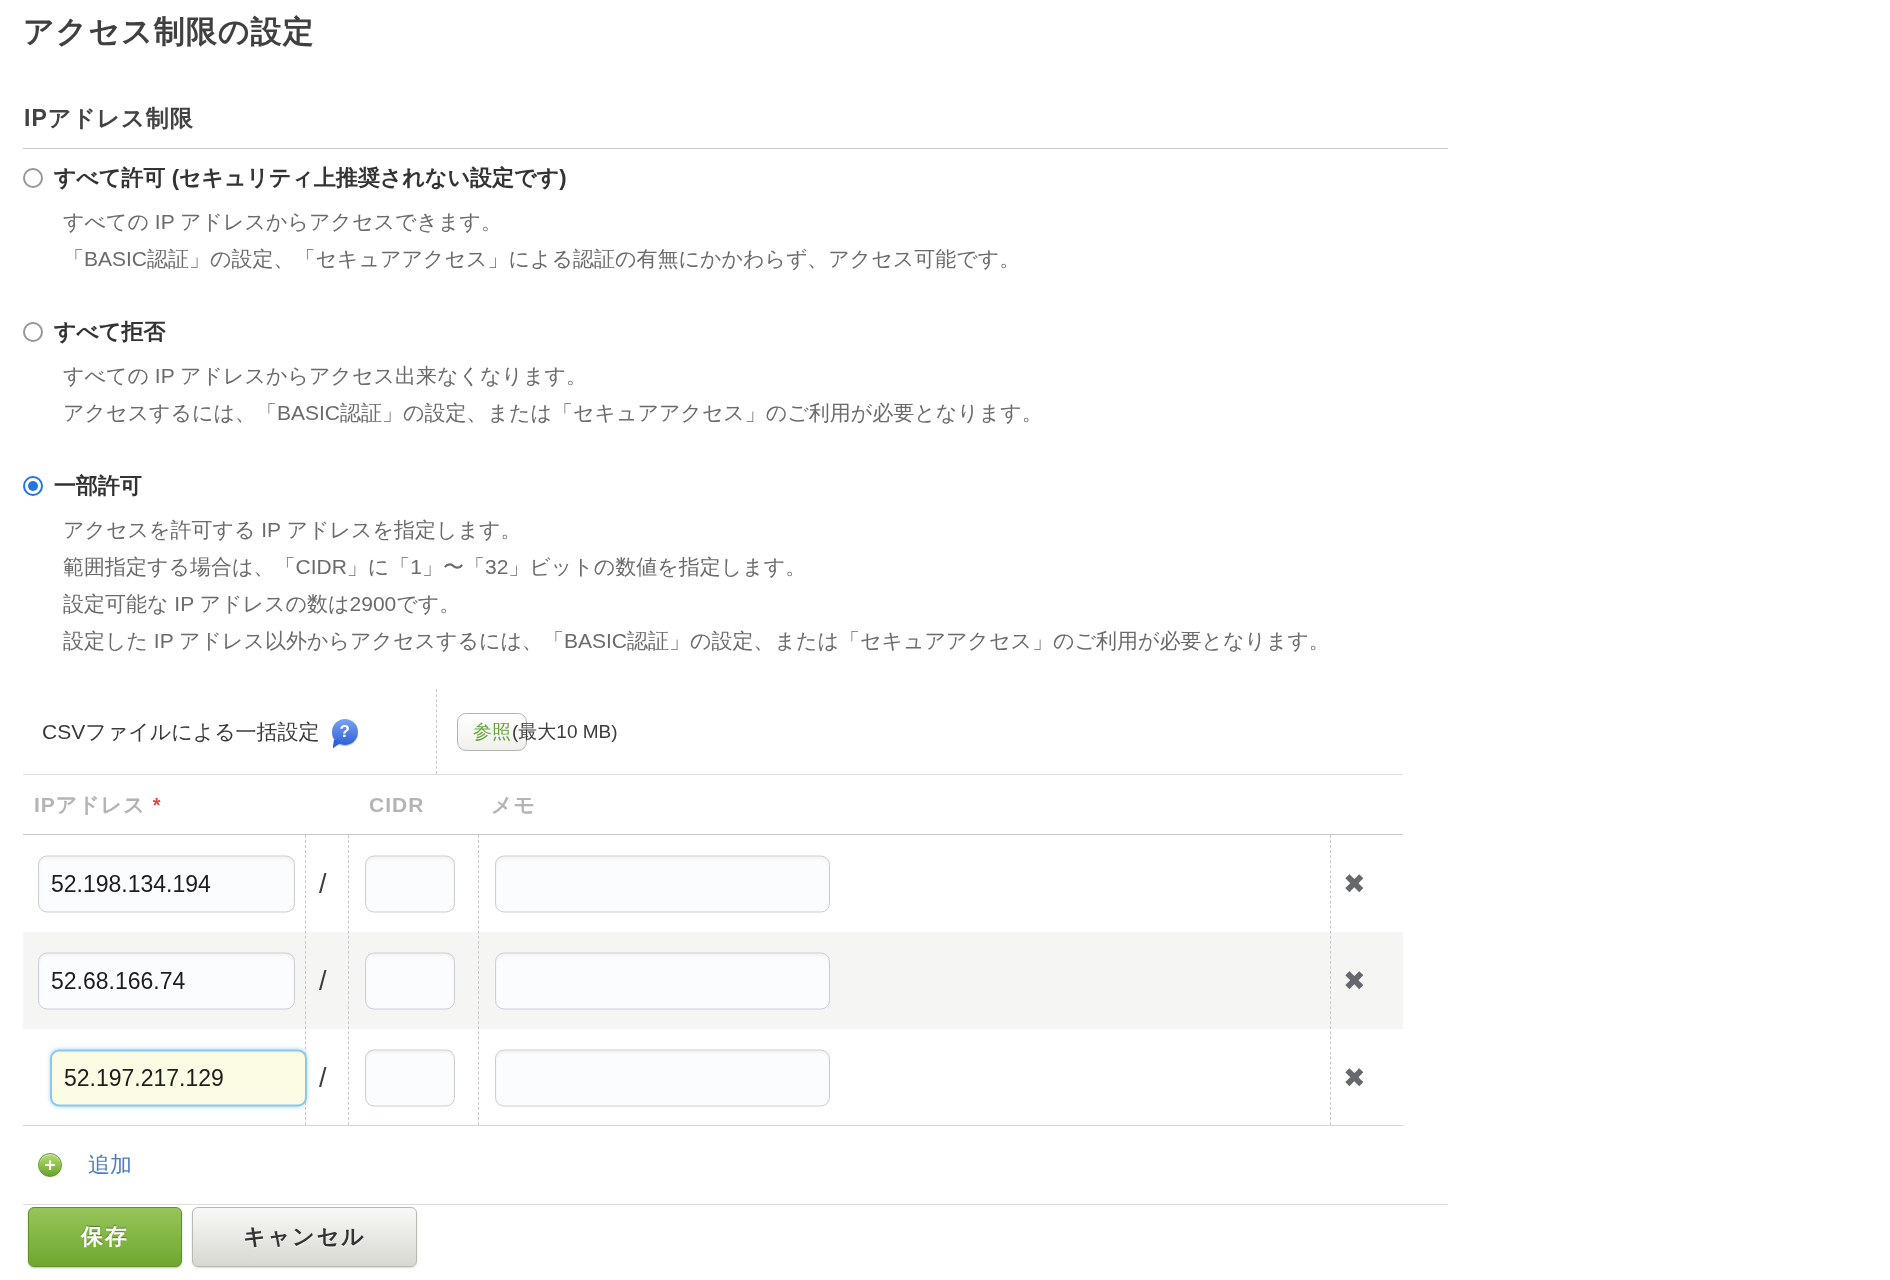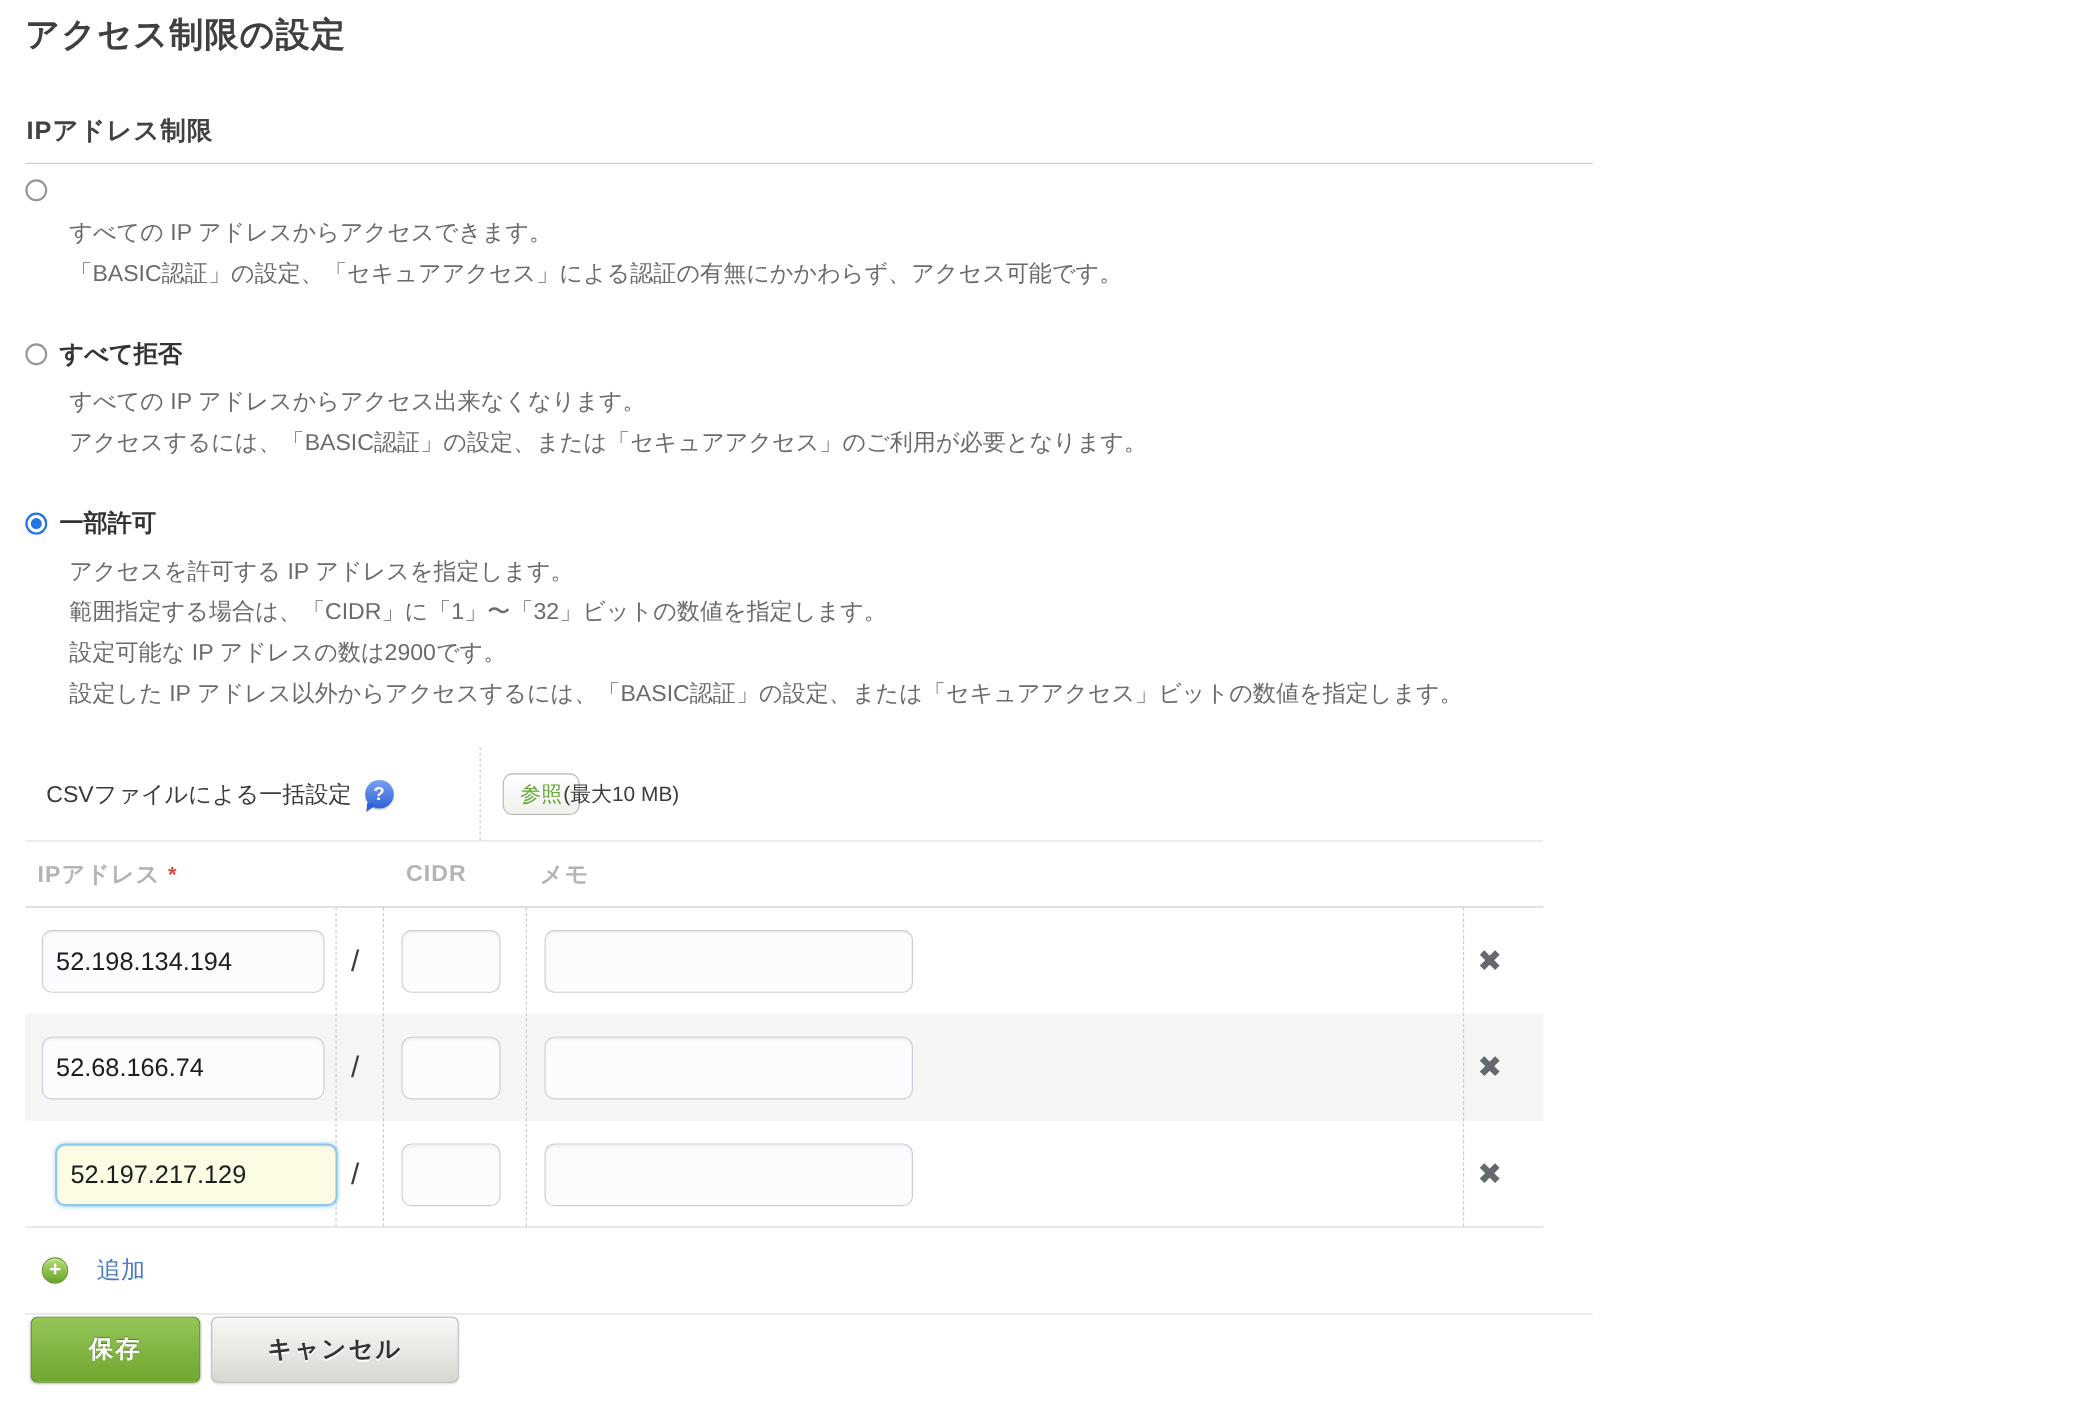--- a/index.html
+++ b/index.html
@@ -140,20 +140,21 @@
 
 <div class="page">
 
   <h1 class="title">アクセス制限の設定</h1>
   <h2 class="section">IPアドレス制限</h2>
   <hr class="rule">
 
   <div class="option">
     <div class="option-head">
       <span class="radio"></span>
+      <span class="option-label">すべて許可 (セキュリティ上推奨されない設定です)</span>
     </div>
     <div class="option-desc">
       <div>すべての IP アドレスからアクセスできます。</div>
       <div>「BASIC認証」の設定、「セキュアアクセス」による認証の有無にかかわらず、アクセス可能です。</div>
     </div>
   </div>
 
   <div class="option gap">
     <div class="option-head">
       <span class="radio"></span>
@@ -167,21 +168,21 @@
 
   <div class="option gap">
     <div class="option-head">
       <span class="radio selected"></span>
       <span class="option-label">一部許可</span>
     </div>
     <div class="option-desc">
       <div>アクセスを許可する IP アドレスを指定します。</div>
       <div>範囲指定する場合は、「CIDR」に「1」〜「32」ビットの数値を指定します。</div>
       <div>設定可能な IP アドレスの数は2900です。</div>
-      <div>設定した IP アドレス以外からアクセスするには、「BASIC認証」の設定、または「セキュアアクセス」ビットの数値を指定します。</div>
+      <div>設定した IP アドレス以外からアクセスするには、「BASIC認証」の設定、または「セキュアアクセス」のご利用が必要となります。</div>
     </div>
   </div>
 
   <div class="csv-row">
     <span class="csv-label">CSVファイルによる一括設定</span>
     <span class="help-icon">
       <span>?</span>
     </span>
     <span class="csv-vsep"></span>
     <button class="browse-btn">参照</button>

